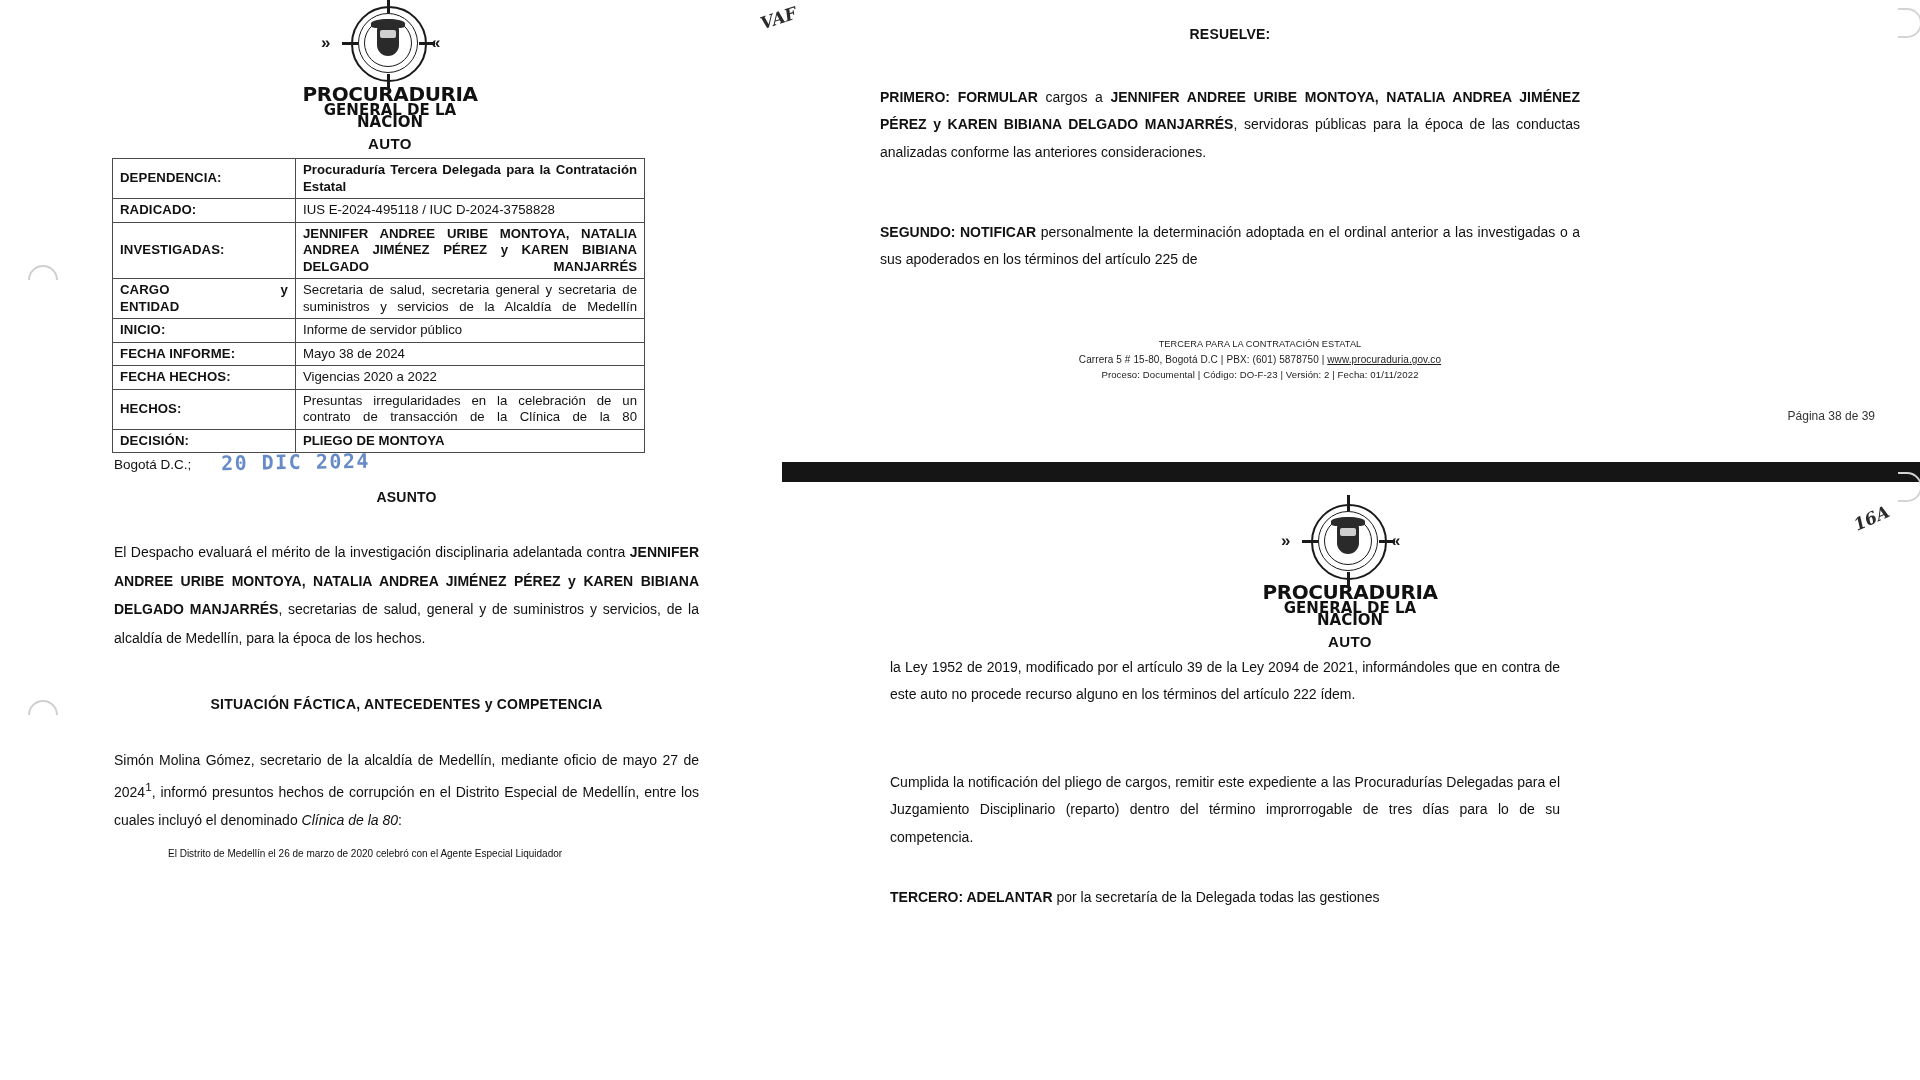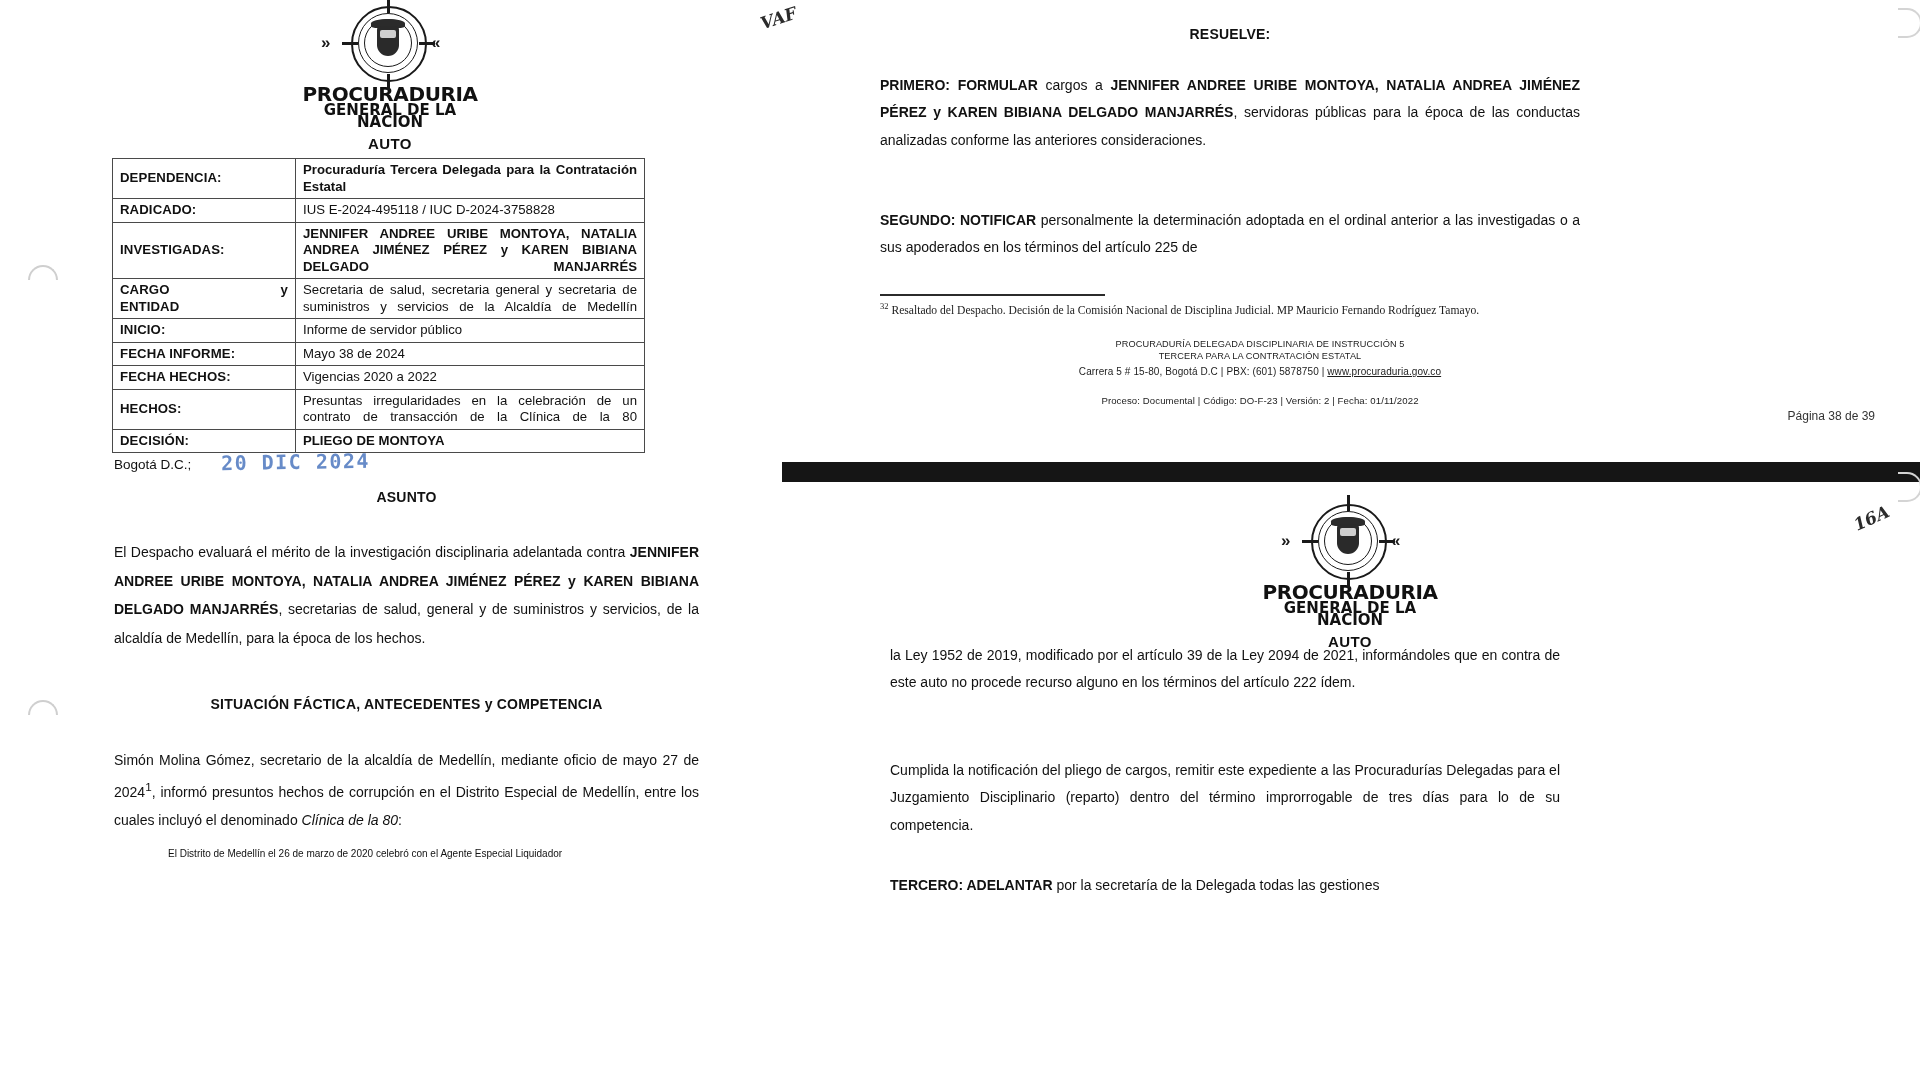--- a/index.html
+++ b/index.html
@@ -68,21 +68,21 @@
   td.val{text-align:justify;text-align-last:justify;}
   td.val.nojust{text-align:left;text-align-last:left;}
   td.val.b{font-weight:bold;}
 
   
   .para{
     font-size:14px;
     line-height:2.05;
     text-align:justify;
   }
-  .para.r{line-height:1.95;}
+  .para.r{line-height:1.95;margin-top:12px;}
   .b{font-weight:bold;}
   .it{font-style:italic;}
   .center-h{text-align:center;font-weight:bold;font-size:14px;letter-spacing:.2px;}
   .small-ind{font-size:10px;line-height:1.85;text-align:justify;margin-left:28px;}
 
   .bogota-row{display:flex;align-items:baseline;font-size:13.5px;}
   .stamp{
     color:#5b82c4;
     font-family:"DejaVu Sans Mono", monospace;
     font-size:20px;
@@ -104,21 +104,21 @@
   .footnote sup{font-size:8.5px;}
 
   .footer-block{
     text-align:center;
     font-size:9.2px;
     line-height:1.32;
     color:#1c1c1c;
     letter-spacing:.1px;
   }
   .footer-block .addr{font-size:10px;margin-top:3px;}
-  .footer-proc{margin-top:17px;font-size:9.6px;}
+  .footer-proc{margin-top:3px;font-size:9.6px;}
   .page-num{font-size:12px;color:#333;}
   .u{text-decoration:underline;}
 
   
   .hand{
     position:absolute;
     font-family:"DejaVu Serif", serif;
     color:#2b2b2b;
     font-style:italic;
     font-weight:bold;
@@ -245,29 +245,22 @@
   <div class="center-h" style="position:absolute;left:100px;top:26px;width:700px;">RESUELVE:</div>
 
   <div class="para r" style="position:absolute;left:100px;top:72px;width:700px;">
     <span class="b">PRIMERO: FORMULAR</span><span> cargos a </span><span class="b">JENNIFER ANDREE URIBE MONTOYA, NATALIA ANDREA JIMÉNEZ PÉREZ y KAREN BIBIANA DELGADO MANJARRÉS</span><span>, servidoras públicas para la época de las conductas analizadas conforme las anteriores consideraciones.</span>
   </div>
 
   <div class="para r" style="position:absolute;left:100px;top:207px;width:700px;">
     <span class="b">SEGUNDO: NOTIFICAR</span><span> personalmente la determinación adoptada en el ordinal anterior a las investigadas o a sus apoderados en los términos del artículo 225 de</span>
   </div>
 
-  <div style="position:absolute;left:100px;top:288px;width:760px;">
-    <div class="fn-rule"></div>
-    <div class="footnote">
-      <sup>32</sup><span> Resaltado del Despacho. Decisión de la Comisión Nacional de Disciplina Judicial. MP Mauricio Fernando Rodríguez Tamayo.</span>
-    </div>
-  </div>
 
   <div class="footer-block" style="position:absolute;left:130px;top:338px;width:700px;">
-    <div>PROCURADURÍA DELEGADA DISCIPLINARIA DE INSTRUCCIÓN 5</div>
     <div>TERCERA PARA LA CONTRATACIÓN ESTATAL</div>
     <div class="addr">
       <span>Carrera 5 # 15-80, Bogotá D.C | PBX: (601) 5878750 | </span><span class="u">www.procuraduria.gov.co</span>
     </div>
     <div class="footer-proc">Proceso: Documental | Código: DO-F-23 | Versión: 2 | Fecha: 01/11/2022</div>
   </div>
   <div class="page-num" style="position:absolute;right:45px;top:409px;">Página 38 de 39</div>
 </div>
 
 <div class="scan" id="page-separator"></div>

